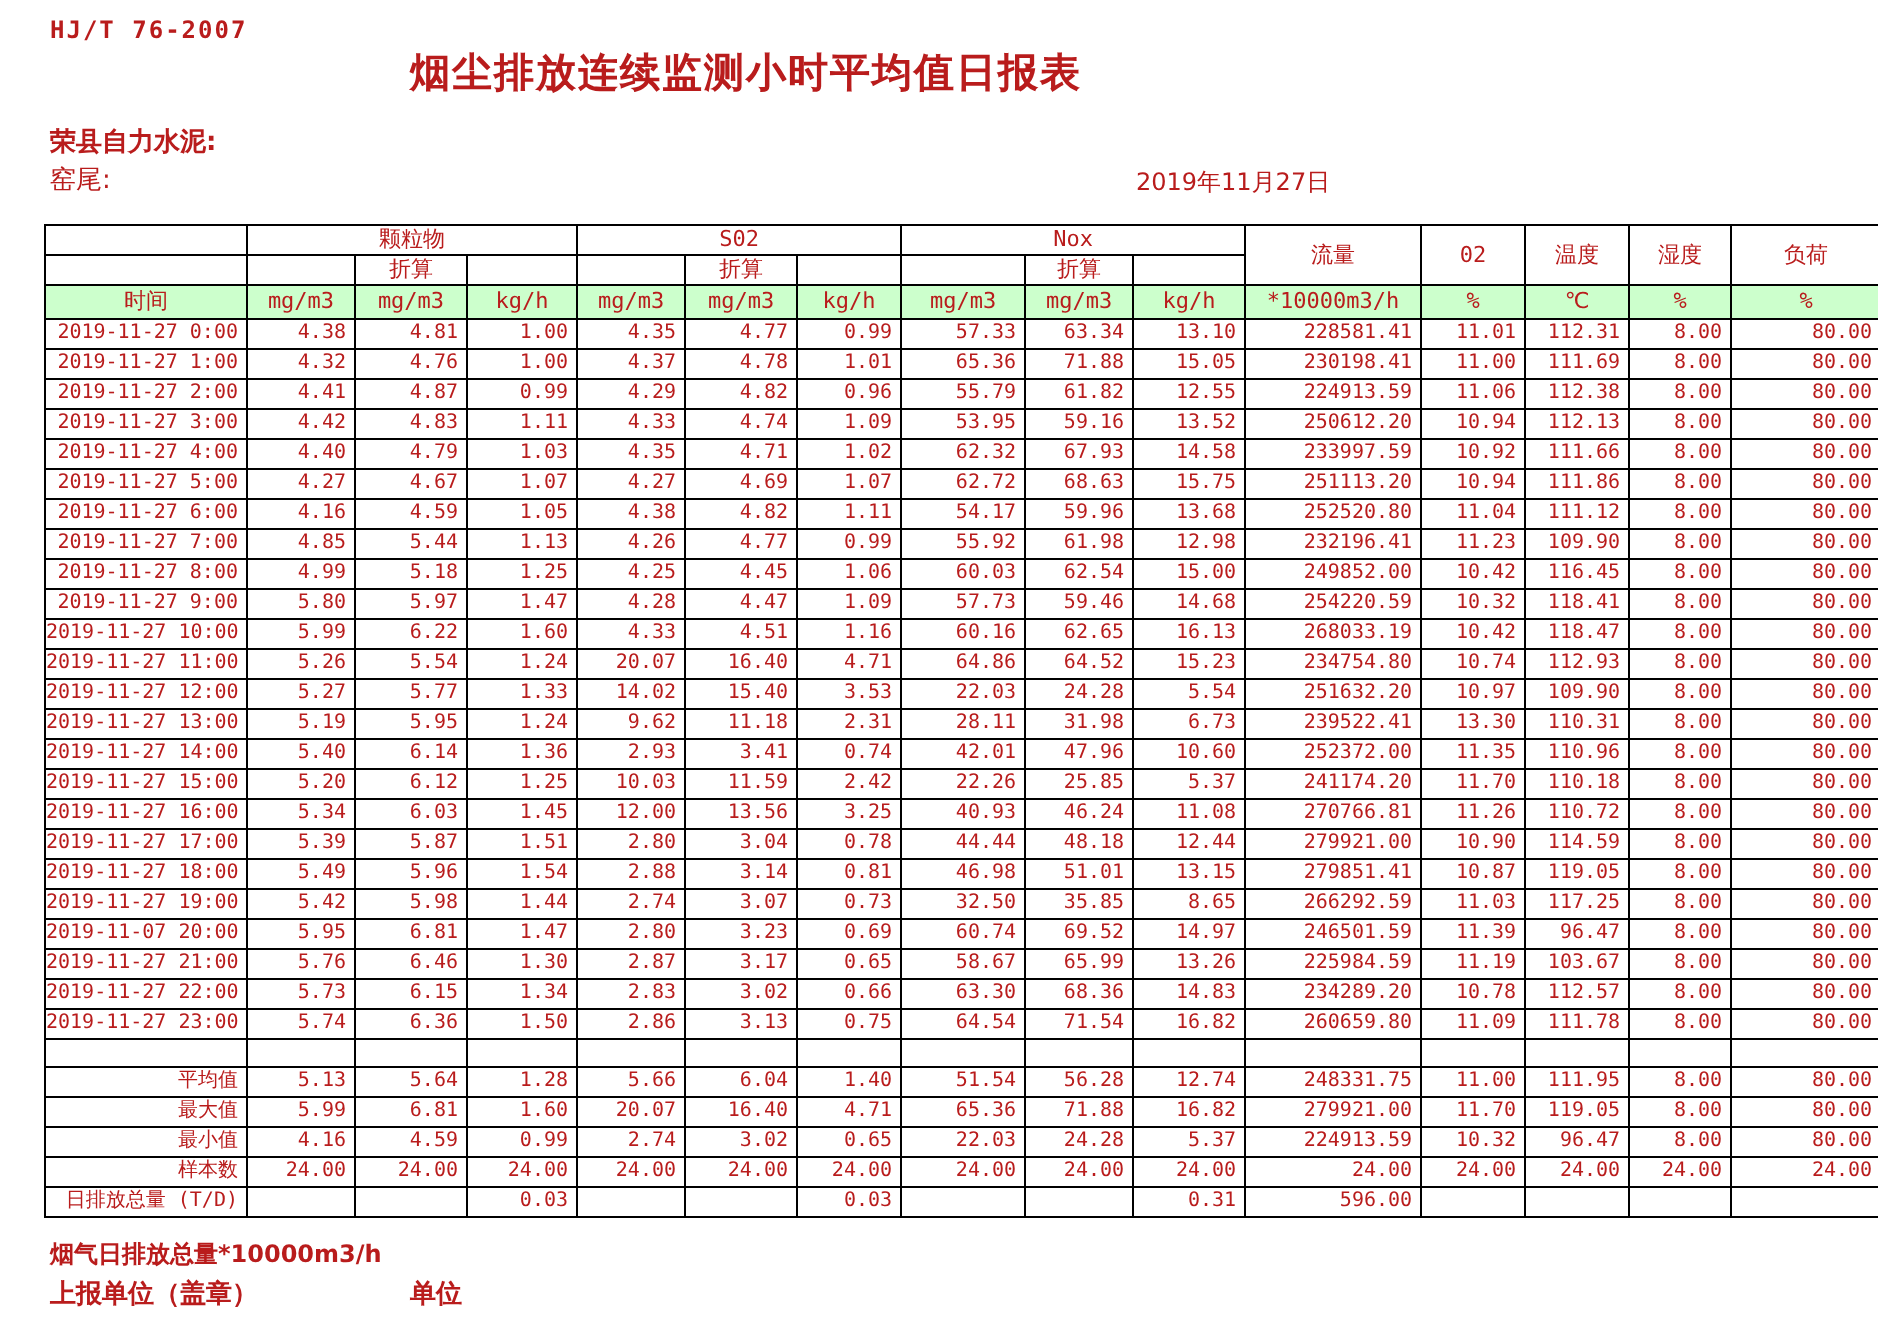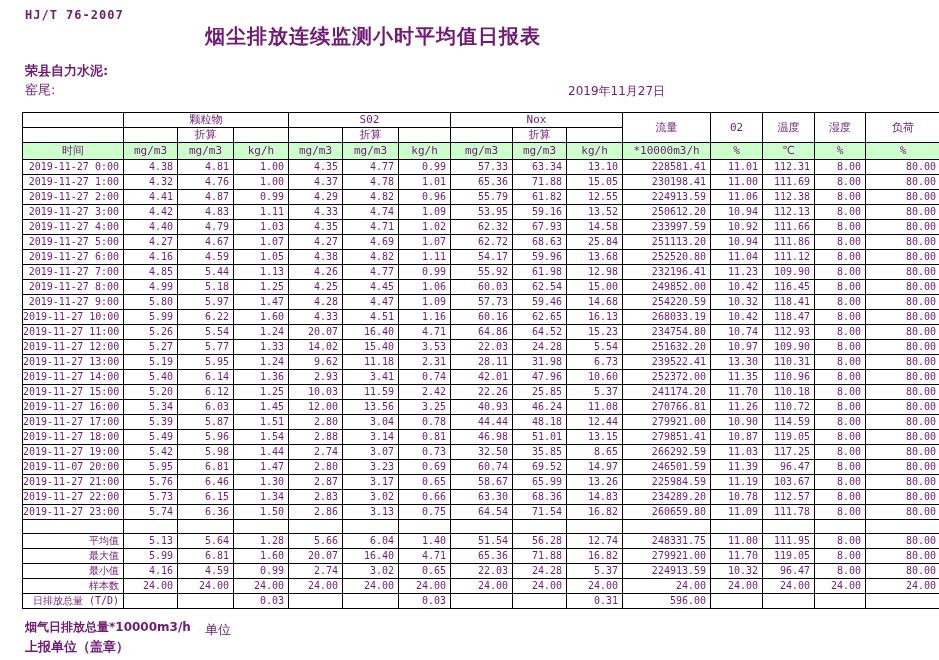--- a/index.html
+++ b/index.html
@@ -1,19 +1,19 @@
 <!DOCTYPE html>
 <html><head>
 <meta charset="utf-8">
 <style>
   * { margin: 0; padding: 0; box-sizing: border-box; }
   body { background: #888; font-family: "DejaVu Sans", sans-serif; }
   .page {
     position: relative; width: 939px; height: 660px;
-    background: #ffffff; color: #701a75; overflow: hidden;
+    background: #ffffff; color: #b91c1c; overflow: hidden;
     font-family: "DejaVu Sans", sans-serif;
   }
   .std-code {
     position: absolute; left: 25px; top: 8px;
     font-size: 12px; font-weight: bold; letter-spacing: 1px;
     font-family: "DejaVu Sans Mono", monospace;
   }
   .report-title {
     position: absolute; left: 205px; top: 23px;
     font-size: 20px; font-weight: bold; letter-spacing: 1px;
@@ -41,21 +41,21 @@
   }
   table.report thead tr.h1 td, table.report thead tr.h2 td { height: 14px; }
   table.report thead tr.units td { background: #ccffcc; height: 16px; line-height: 16px; }
   td.c9, td.c10 { padding-right: 9px; }
   td.c12, td.c13 { padding-right: 8px; }
   td.lbl-left { text-align: left; overflow: visible; padding: 0 0 0 1px; margin-left: 16px; }
   tr.spacer td { height: 14px; }
 
   .footer-flue { position: absolute; left: 25px; top: 619px; font-size: 12px; font-weight: bold; text-align: right; }
   .footer-report { position: absolute; left: 25px; top: 638px; font-size: 13px; font-weight: bold; }
-  .footer-unit { position: absolute; left: 205px; top: 621px; font-size: 13px; font-weight: normal; }
+  .footer-unit { position: absolute; left: 205px; top: 638px; font-size: 13px; font-weight: bold; }
 </style>
 </head>
 <body>
 
 <div class="page">
   <div class="std-code">HJ/T  76-2007</div>
   <div class="report-title">烟尘排放连续监测小时平均值日报表</div>
   <div class="company">荣县自力水泥:</div>
   <div class="location">窑尾:</div>
   <div class="report-date">2019年11月27日</div>
@@ -209,21 +209,21 @@
         <tr>
           <td>2019-11-27 5:00</td>
           <td class="c0">4.27</td>
           <td class="c1">4.67</td>
           <td class="c2">1.07</td>
           <td class="c3">4.27</td>
           <td class="c4">4.69</td>
           <td class="c5">1.07</td>
           <td class="c6">62.72</td>
           <td class="c7">68.63</td>
-          <td class="c8">25.84</td>
+          <td class="c8">15.75</td>
           <td class="c9">251113.20</td>
           <td class="c10">10.94</td>
           <td class="c11">111.86</td>
           <td class="c12">8.00</td>
           <td class="c13">80.00</td>
         </tr>
         <tr>
           <td>2019-11-27 6:00</td>
           <td class="c0">4.16</td>
           <td class="c1">4.59</td>

